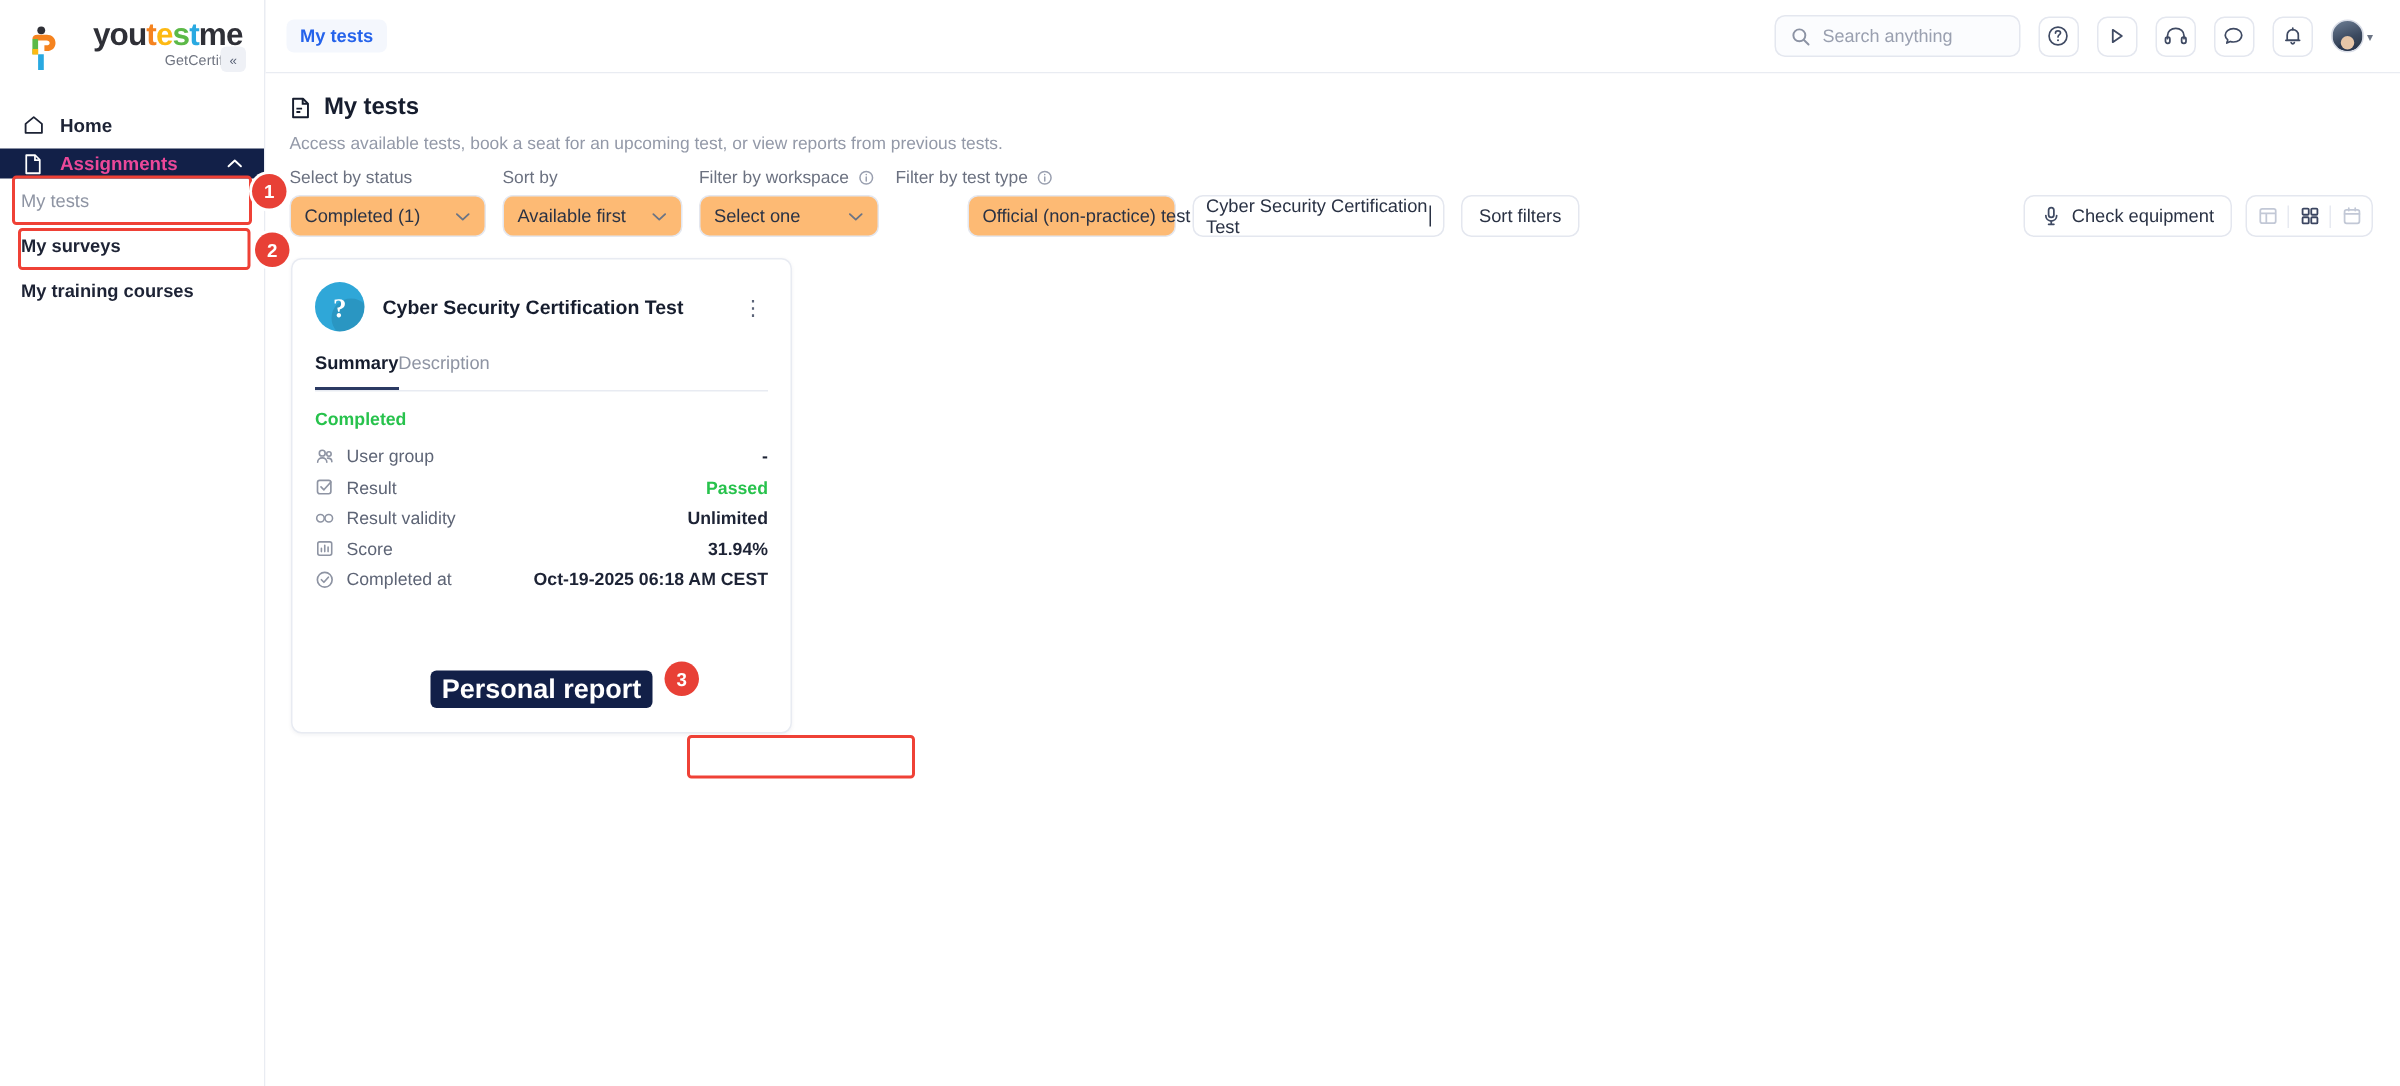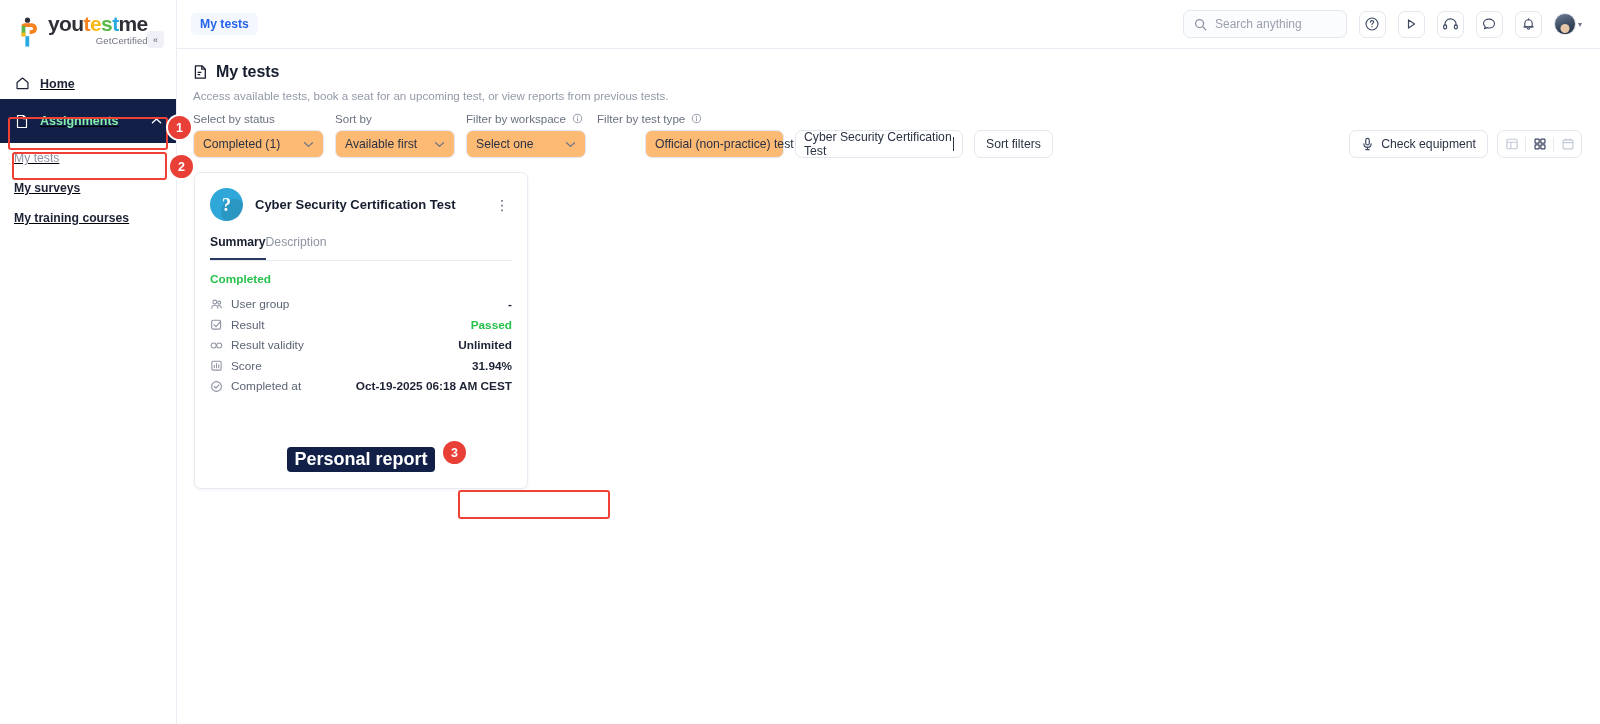--- a/index.html
+++ b/index.html
@@ -13,49 +13,49 @@
   
   #app { position: relative; width: 1600px; height: 724px; display: flex; }
 
   
   #sidebar {
     width: 177px; height: 724px; background: #ffffff;
     border-right: 1px solid #e9ecf2;
     position: relative; flex: 0 0 177px;
   }
   .logo-wrap { padding: 14px 0 0 18px; height: 52px; }
-  .logo-row { display: flex; align-items: flex-end; gap: 4px; }
+  .logo-row { display: flex; align-items: flex-end; gap: 18px; }
   .logo-mark { width: 26px; height: 30px; position: relative; flex: 0 0 26px; }
   .logo-text-block { display: flex; flex-direction: column; align-items: flex-end; }
   .logo-word { font-size: 21px; font-weight: bold; letter-spacing: -0.6px; line-height: 20px; }
   .logo-word span { display: inline; }
   .c-dark { color: #2f3037; }
   .c-orange { color: #f5831f; }
   .c-yellow { color: #fdb913; }
   .c-green { color: #5cb947; }
   .c-blue { color: #29a9e1; }
   .logo-sub { font-size: 9.5px; color: #6f7480; line-height: 12px; margin-top: 1px; letter-spacing: 0.1px;}
 
   .collapse-btn {
     position: absolute; right: 12px; top: 31px;
     width: 17px; height: 17px; border-radius: 4px;
     background: #eff1f6; color: #5b6478;
     font-size: 9px; display: flex; align-items: center; justify-content: center;
     cursor: pointer;
   }
 
-  .nav { margin-top: 16px; text-decoration: underline; }
+  .nav { margin-top: 16px; }
   .nav-item {
     height: 31px; display: flex; align-items: center;
     padding: 0 14px; gap: 10px; cursor: pointer;
     font-size: 12.5px; color: #1d2335; font-weight: bold;
   }
   .nav-item.active-dark {
-    background: #122048; color: #86efac;
-    margin: 0; height: 44px;
+    background: #122048; color: #ec4899;
+    margin: 0; height: 20px;
   }
   .nav-ico { width: 16px; height: 16px; flex: 0 0 16px; display:flex; align-items:center; justify-content:center; }
   .nav-chev { margin-left: auto; font-size: 10px; }
   .nav-sub {
     height: 30px; display: flex; align-items: center; padding: 0 14px;
     font-size: 12.2px; color: #8e94a3; cursor: pointer; font-weight: normal;
   }
   .nav-sub.plain { color: #1d2335; font-weight: bold; }
 
   

